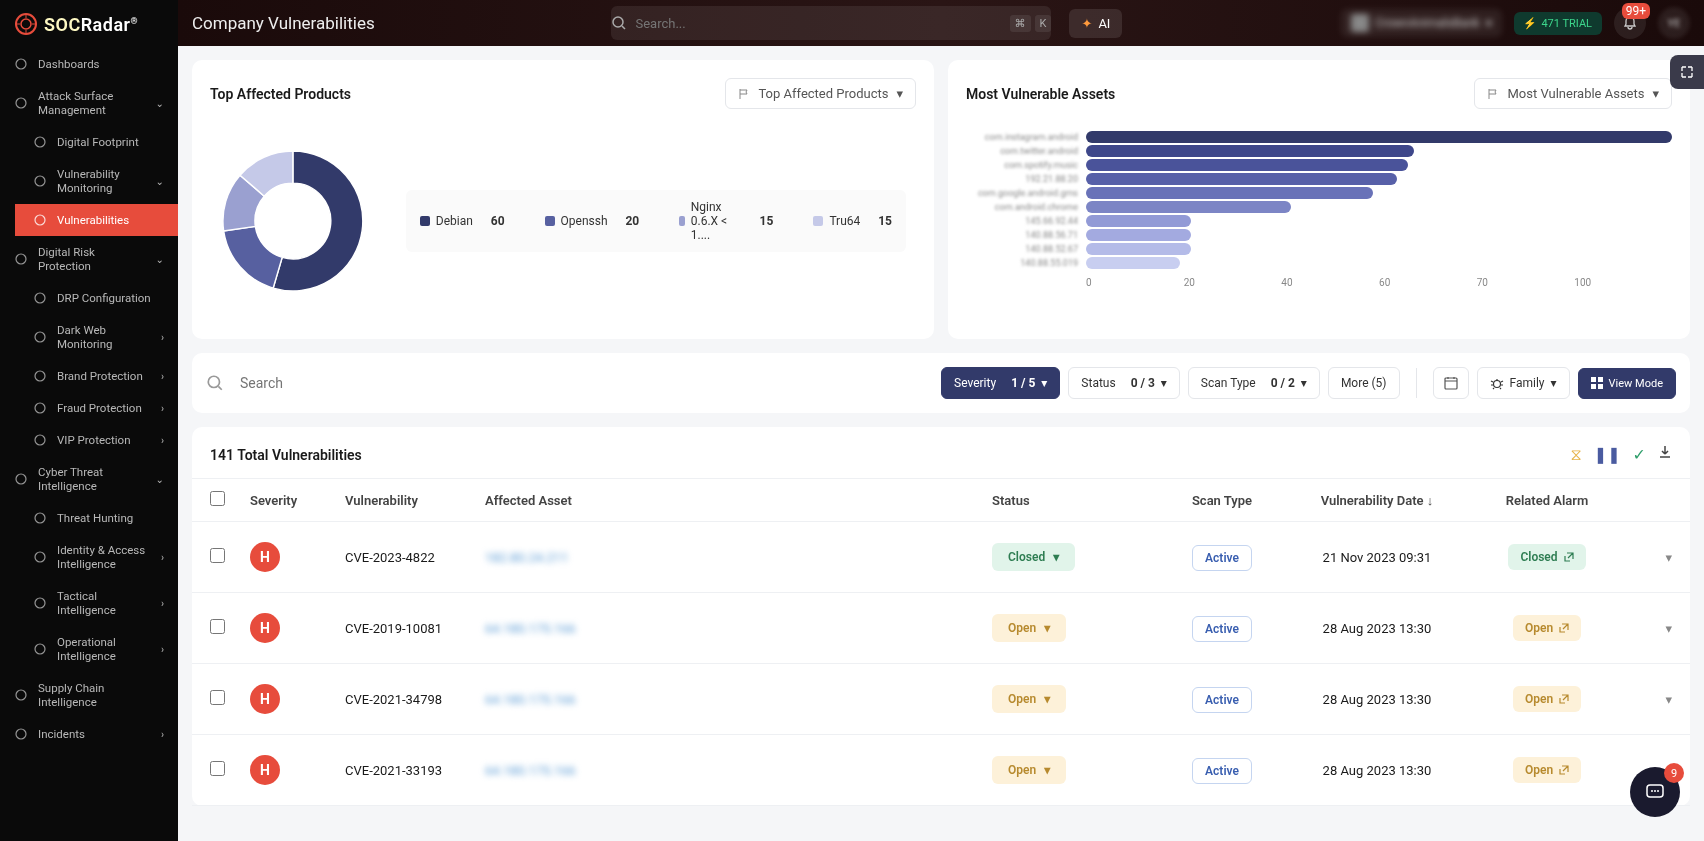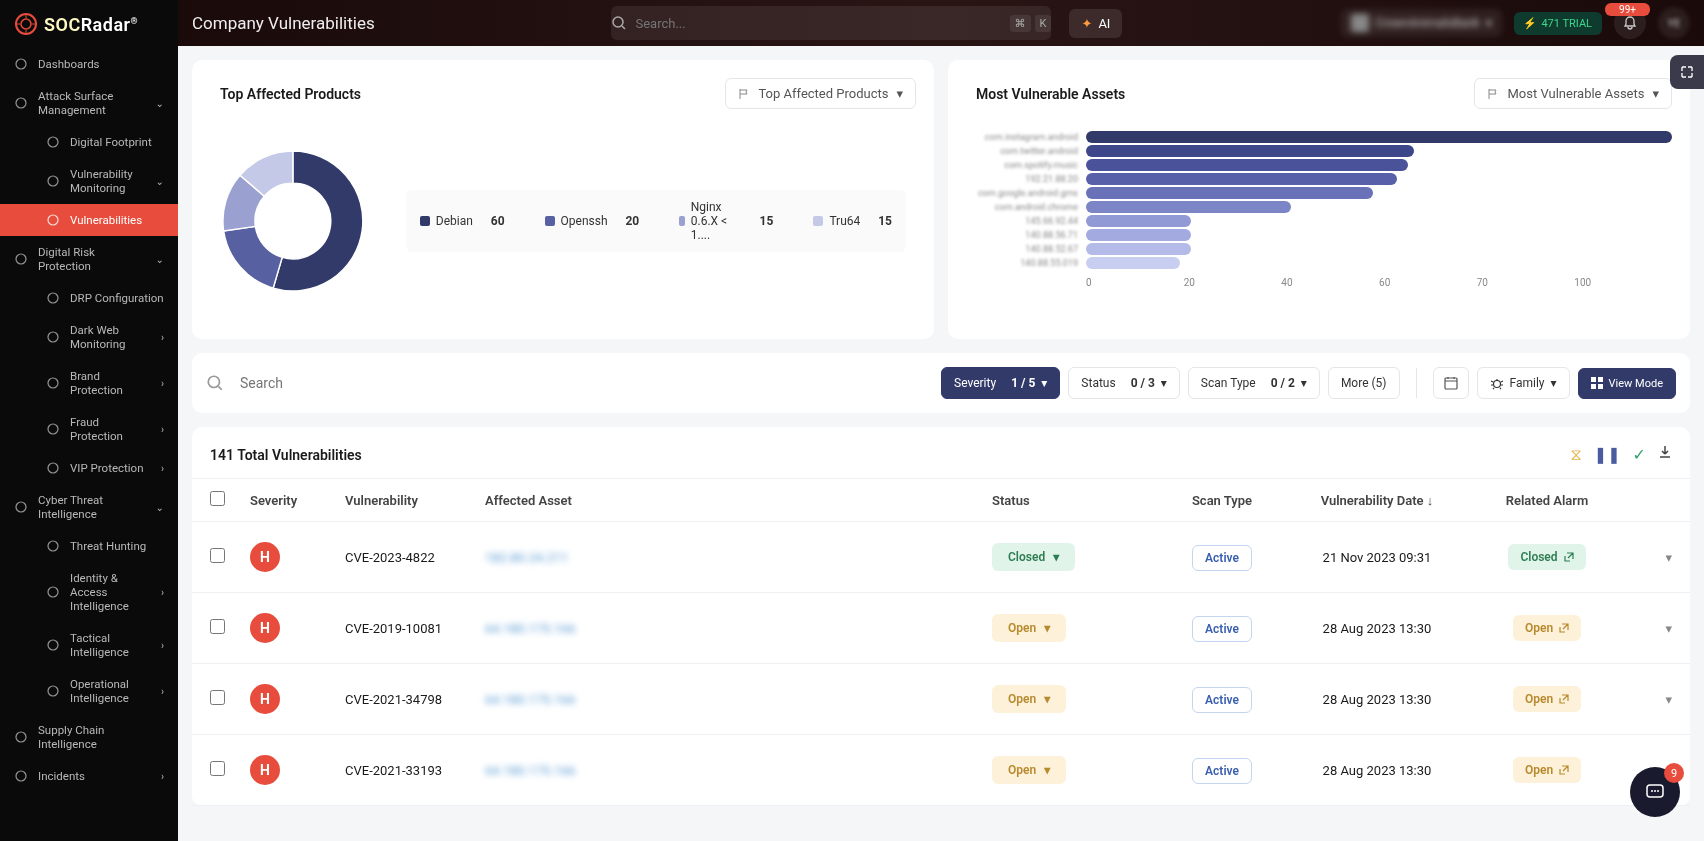--- a/index.html
+++ b/index.html
@@ -6,44 +6,44 @@
 body{background:#f5f6f8;color:#1a1a1a;overflow:hidden;}
 .app{display:flex;height:841px;width:1704px;}
 
 
 .sidebar{width:178px;background:#0a0a0a;color:#b8b8b8;display:flex;flex-direction:column;height:100%;overflow-y:auto;}
 .logo{padding:12px 14px;display:flex;align-items:center;}
 .logo-text{color:#fff;font-size:18px;font-weight:600;letter-spacing:0.5px;}
 .logo-accent{color:#fef9c3;}
 .nav-item{display:flex;align-items:center;padding:9px 14px;font-size:11.5px;color:#b8b8b8;cursor:pointer;gap:10px;text-decoration:none;}
 .nav-item.active{background:#e74c3c;color:#fff;}
-.nav-item.sub{padding-left:46px;}
+.nav-item.sub{padding-left:18px;margin-left:15px;}
 .nav-item .chev{margin-left:auto;font-size:10px;}
 .nav-icon{width:14px;height:14px;display:inline-flex;align-items:center;justify-content:center;opacity:0.8;}
 
 
 .main{flex:1;display:flex;flex-direction:column;overflow:hidden;}
 .topbar{height:46px;background:linear-gradient(90deg,#1a0a0a 0%,#2a1515 50%,#1a0a0a 100%);display:flex;align-items:center;padding:0 14px;color:#fff;}
 .page-title{font-size:17px;font-weight:400;color:#eee;margin-right:auto;margin-left:0;}
 .search-wrap{flex:0 0 440px;background:rgba(255,255,255,0.08);border-radius:6px;display:flex;align-items:center;padding:0 0;height:34px;margin:0 18px;}
 .search-wrap input{background:transparent;border:none;color:#ccc;flex:1;font-size:13px;outline:none;}
 .kbd{font-size:11px;color:#aaa;background:rgba(255,255,255,0.08);padding:2px 5px;border-radius:3px;margin-left:4px;}
 .ai-btn{background:rgba(255,255,255,0.1);border-radius:6px;padding:7px 12px;color:#fff;font-size:13px;display:flex;align-items:center;gap:6px;cursor:pointer;}
 .top-right{display:flex;align-items:center;gap:12px;margin-left:auto;}
 .org-selector{background:rgba(255,255,255,0.08);padding:5px 10px;border-radius:6px;display:flex;align-items:center;gap:6px;font-size:12px;color:#ccc;filter:blur(3px);}
 .trial-badge{background:#0f3a2e;color:#3dd68c;font-size:11px;padding:5px 10px;border-radius:6px;display:flex;align-items:center;gap:4px;}
 .icon-btn{width:32px;height:32px;border-radius:50%;background:rgba(255,255,255,0.08);display:flex;align-items:center;justify-content:center;position:relative;cursor:pointer;}
-.icon-btn .badge{position:absolute;top:-4px;right:-4px;background:#e74c3c;color:#fff;font-size:10px;padding:1px 14px;border-radius:6px;}
+.icon-btn .badge{position:absolute;top:-4px;right:-4px;background:#e74c3c;color:#fff;font-size:12px;padding:1px 4px;border-radius:6px;}
 .set11{position:fixed;top:55px;right:0;width:34px;height:34px;background:#3a3a4a;border-radius:8px 0 0 8px;display:flex;align-items:center;justify-content:center;color:#fff;cursor:pointer;}
 
 
 .content{flex:1;padding:14px;overflow-y:auto;display:flex;flex-direction:column;gap:14px;}
 .cards-row{display:flex;gap:14px;}
 .card{background:#fff;border-radius:10px;padding:18px;flex:1;}
-.card-head{display:flex;align-items:center;justify-content:space-between;margin-bottom:12px;margin-left:10px;}
+.card-head{display:flex;align-items:center;justify-content:space-between;margin-bottom:12px;}
 .card-title{font-size:14px;font-weight:600;color:#1a1a1a;}
 .card-selector{border:1px solid #e4e6ea;border-radius:6px;padding:7px 12px;font-size:13px;display:flex;align-items:center;gap:8px;cursor:pointer;color:#555;}
 
 
 .donut-wrap{display:flex;align-items:center;gap:40px;padding:20px 10px;}
 .donut{width:160px;height:160px;}
 .legend{display:flex;gap:40px;font-size:12px;background:#fafafa;padding:10px 14px;border-radius:6px;}
 .legend-item{display:flex;align-items:center;gap:6px;color:#333;}
 .legend-sw{width:10px;height:10px;border-radius:2px;}
 

